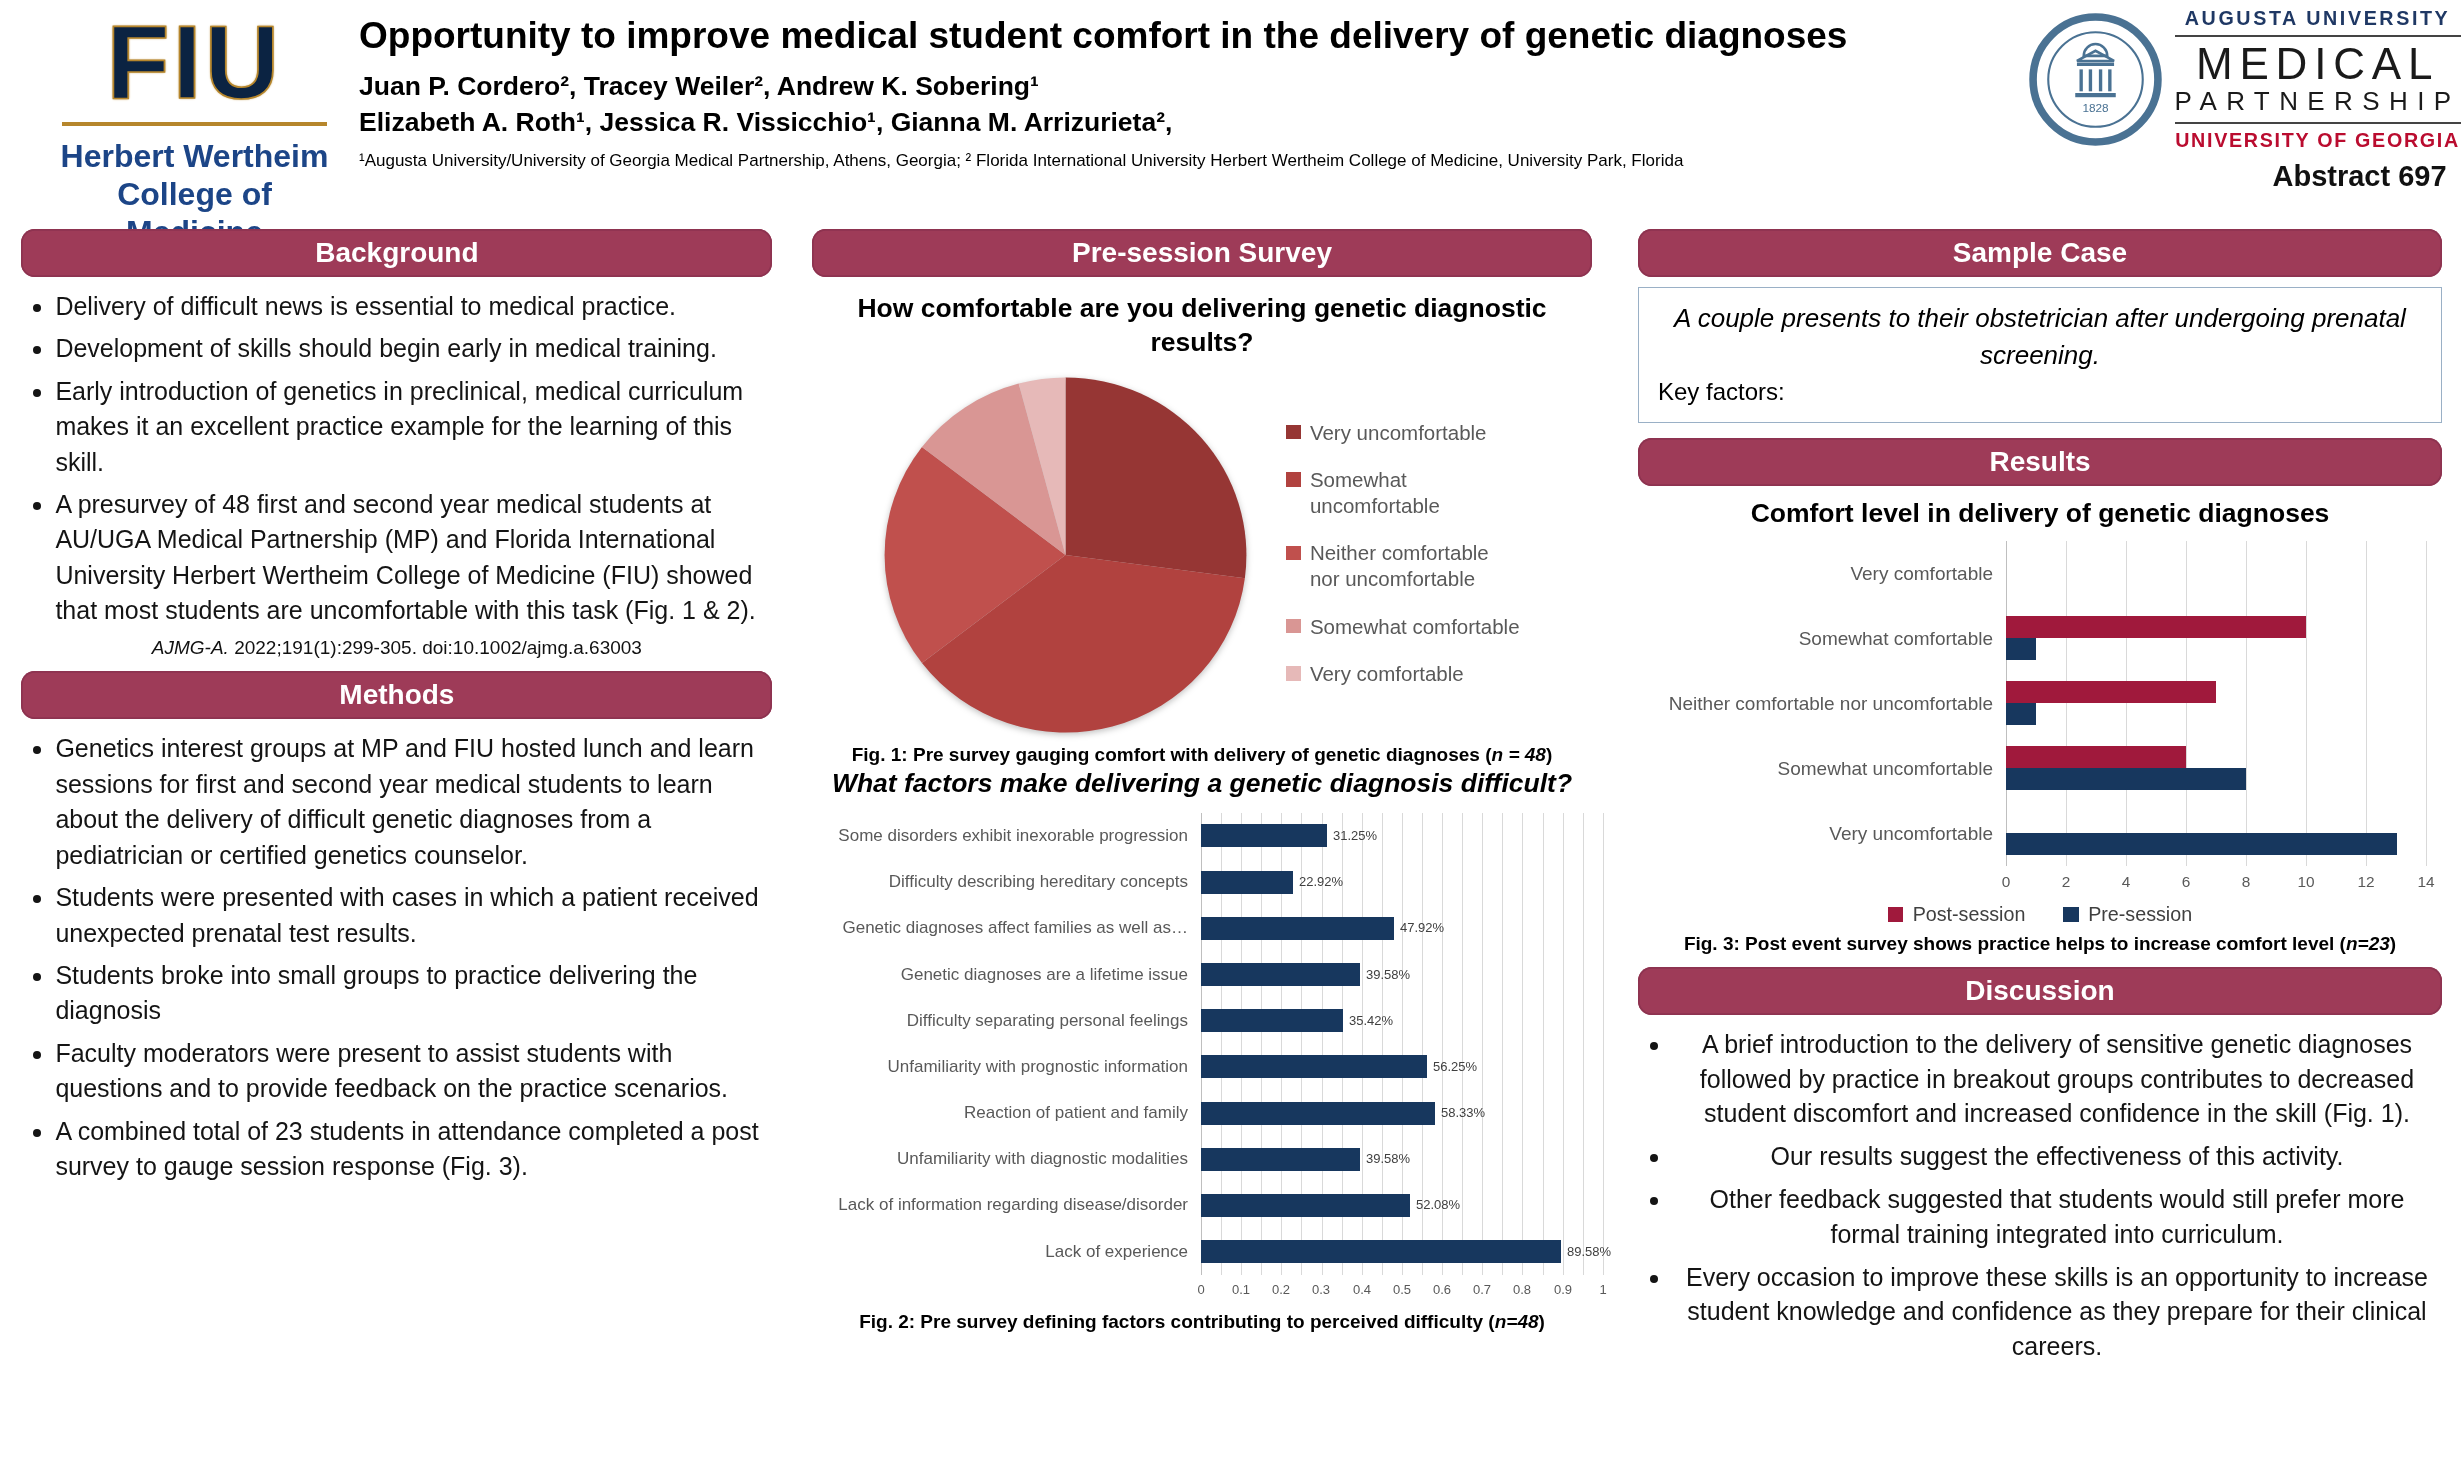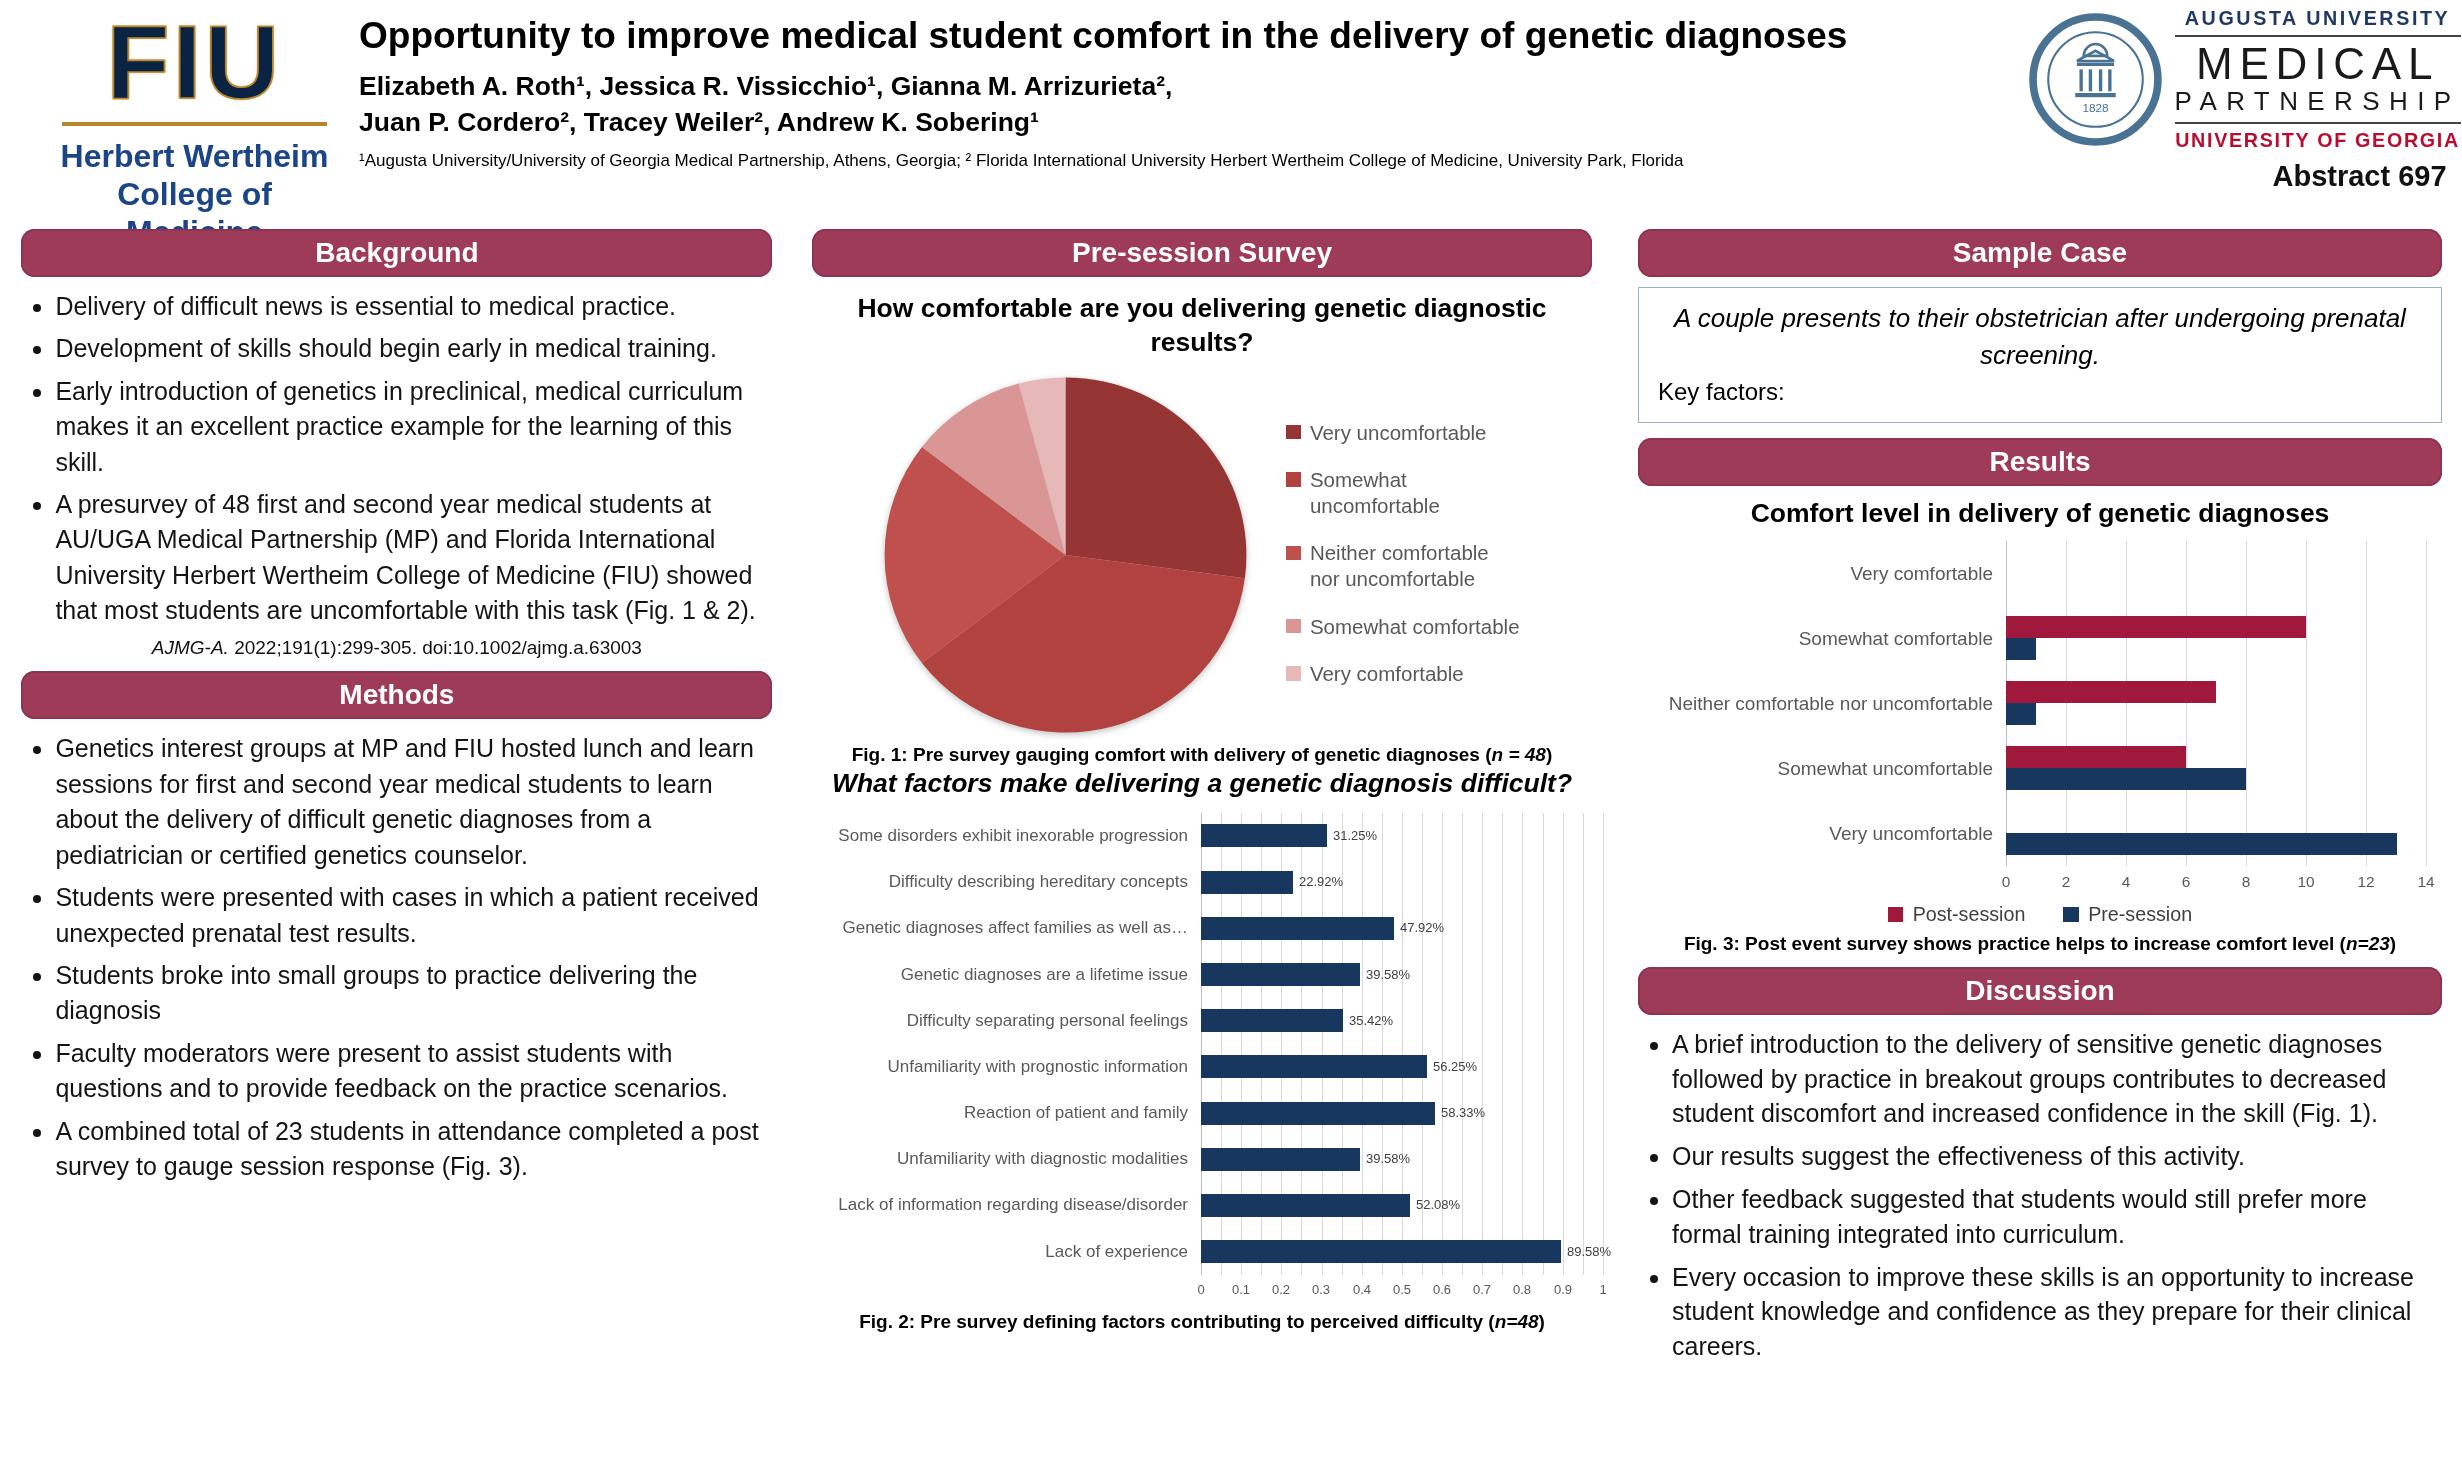--- a/index.html
+++ b/index.html
@@ -78,41 +78,41 @@
   .chart-legend .sw { margin-top:0; width:15.4px; height:15.4px; }
   .chart-legend .lg-t { font-size:19.7px; color:#404040; max-width:none; }
 
   
   .case-box { border:1.7px solid #9ab0c6; margin-top:10.3px; padding:12px 19px 15.4px 19px; }
   .case-intro { font-size:26px; font-style:italic; text-align:center; line-height:1.4; color:#000; }
   .case-key { font-size:24px; color:#000; margin-top:5.1px; }
   ul.case-bullets { padding-left:31px; margin-top:3.4px; }
   ul.case-bullets li { font-size:24px; color:#000; line-height:1.4; }
 
-  .col-right ul.bullets li { font-size:25px; line-height:1.38; margin-bottom:8.5px; } .mt14{margin-top:12px;} .mt18{margin-top:15.4px;}
+  .col-right ul.bullets li { font-size:25px; line-height:1.38; margin-bottom:8.5px;text-align:center; } .mt14{margin-top:12px;} .mt18{margin-top:15.4px;}
 </style>
 </head>
 <body>
 
 <div class="poster">
 
   <div class="fiu-logo">
     <div class="fiu-acronym">FIU</div>
     <div class="fiu-rule"></div>
     <div class="fiu-name">
       <div>Herbert Wertheim</div>
       <div>College of Medicine</div>
     </div>
   </div>
 
   <div class="title-block">
     <div class="poster-title">Opportunity to improve medical student comfort in the delivery of genetic diagnoses</div>
     <div class="authors">
+      <div>Juan P. Cordero², Tracey Weiler²,  Andrew K. Sobering¹</div>
       <div>Elizabeth A. Roth¹, Jessica R. Vissicchio¹, Gianna M. Arrizurieta²,</div>
-      <div>Juan P. Cordero², Tracey Weiler²,  Andrew K. Sobering¹</div>
     </div>
     <div class="affiliation">¹Augusta University/University of Georgia Medical Partnership, Athens, Georgia; ² Florida International University Herbert Wertheim College of Medicine, University Park, Florida</div>
   </div>
 
   <div class="au-block">
     <div class="au-row">
       <svg class="seal" viewBox="0 0 160 160">
         <circle cx="80" cy="80" r="74" fill="#ffffff" stroke="#4a7293" stroke-width="9"></circle>
         <circle cx="80" cy="80" r="56" fill="#ffffff" stroke="#4a7293" stroke-width="2.5"></circle>
         <path d="M80 38 a14 14 0 0 1 14 14 h-28 a14 14 0 0 1 14-14z" fill="none" stroke="#4a7293" stroke-width="3"></path>

